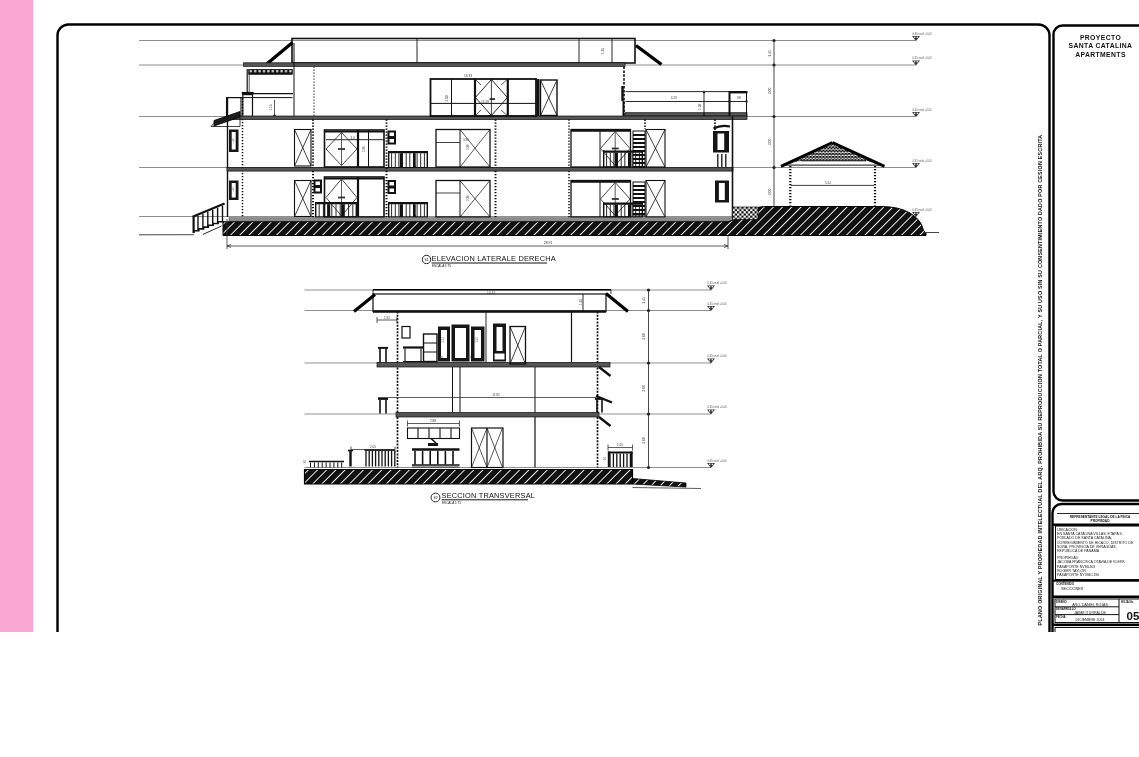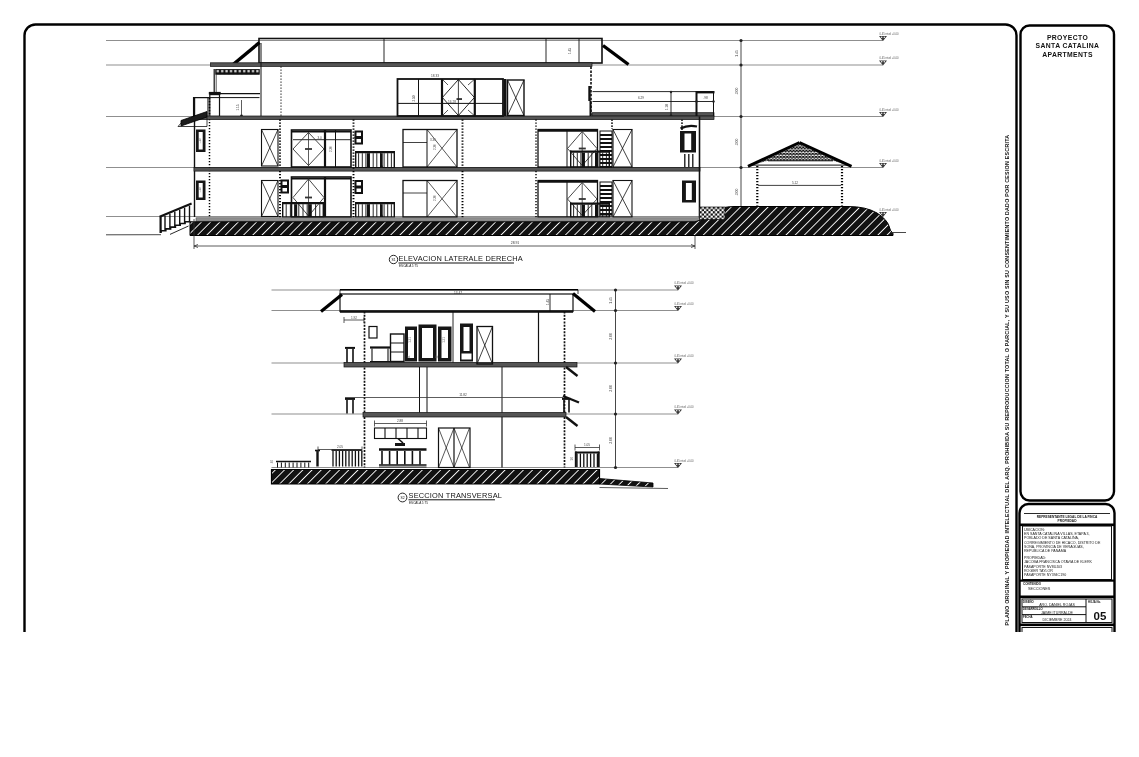--- a/index.html
+++ b/index.html
@@ -1,17 +1,17 @@
 <!DOCTYPE html>
 <html><head>
 <meta charset="utf-8">
 <style>
 html,body{margin:0;padding:0;background:#ffffff;}
 *{box-sizing:border-box;}
-.page{position:relative;width:1139px;height:632px;background:#f9a8d4;font-family:"Liberation Sans", sans-serif;}
+.page{position:relative;width:1139px;height:632px;background:#f9a8d4;font-family:"Liberation Sans", sans-serif;padding-left:33px;}
 text{font-family:"Liberation Sans", sans-serif;}
 </style>
 </head>
 <body>
 <div class="page">
 <svg width="1139" height="757" viewBox="0 0 1139 757" xmlns="http://www.w3.org/2000/svg">
 <defs>
 <pattern id="ghatch" width="6.5" height="6.5" patternUnits="userSpaceOnUse" patternTransform="rotate(-45)">
   <rect width="6.5" height="6.5" fill="#111111"></rect>
   <rect y="0" width="6.5" height="0.9" fill="#ffffff"></rect>

